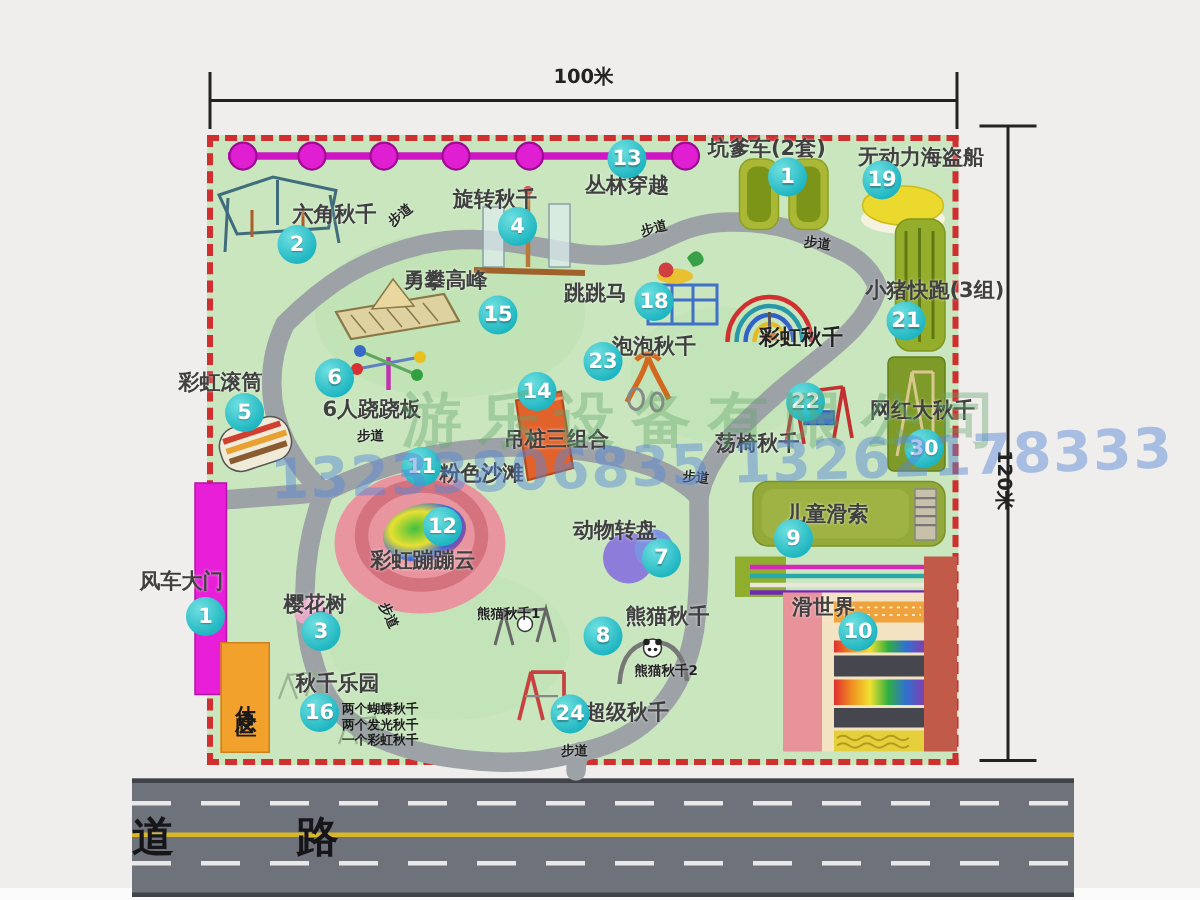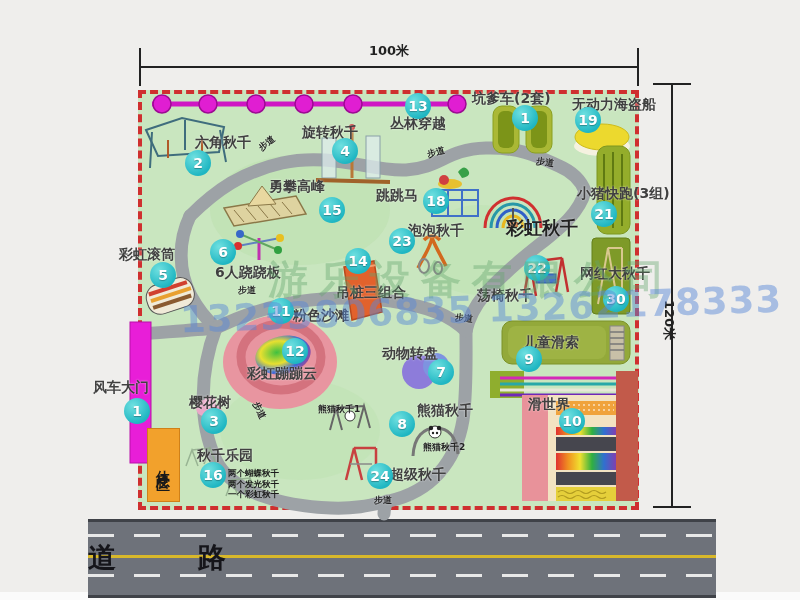--- a/index.html
+++ b/index.html
@@ -325,21 +325,21 @@
       <div class="alabel" style="left: 580px; top: 265px;">网红大秋千</div>
       <div class="badge" style="left: 603px; top: 286px;">30</div>
       <div class="alabel" style="left: 577px; top: 185px;">小猪快跑(3组)</div>
       <div class="badge" style="left: 591px; top: 201px;">21</div>
       <div class="alabel" style="left: 477px; top: 287px;">荡椅秋千</div>
       <div class="badge" style="left: 524px; top: 255px;">22</div>
       <div class="alabel" style="left: 408px; top: 222px;">泡泡秋千</div>
       <div class="badge" style="left: 389px; top: 228px;">23</div>
       <div class="alabel" style="left: 390px; top: 466px;">超级秋千</div>
       <div class="badge" style="left: 367px; top: 463px;">24</div>
-      <div class="xlabel" style="left: 506px; top: 216px; font-size: 18px;">彩虹秋千</div>
+      <div class="xlabel" style="left: 506px; top: 216px; font-size: 14px;">彩虹秋千</div>
       <div class="xlabel" style="left: 318px; top: 403px; font-size: 9px;">熊猫秋千1</div>
       <div class="xlabel" style="left: 423px; top: 441px; font-size: 9px;">熊猫秋千2</div>
       <div class="xlabel" style="left: 258px; top: 137px; font-size: 9px; transform: rotate(-38deg);">步道</div>
       <div class="xlabel" style="left: 427px; top: 146px; font-size: 9px; transform: rotate(-15deg);">步道</div>
       <div class="xlabel" style="left: 536px; top: 156px; font-size: 9px; transform: rotate(8deg);">步道</div>
       <div class="xlabel" style="left: 238px; top: 284px; font-size: 9px;">步道</div>
       <div class="xlabel" style="left: 455px; top: 312px; font-size: 9px; transform: rotate(6deg);">步道</div>
       <div class="xlabel" style="left: 250px; top: 404px; font-size: 9px; transform: rotate(65deg);">步道</div>
       <div class="xlabel" style="left: 374px; top: 494px; font-size: 9px;">步道</div>
     </div>

